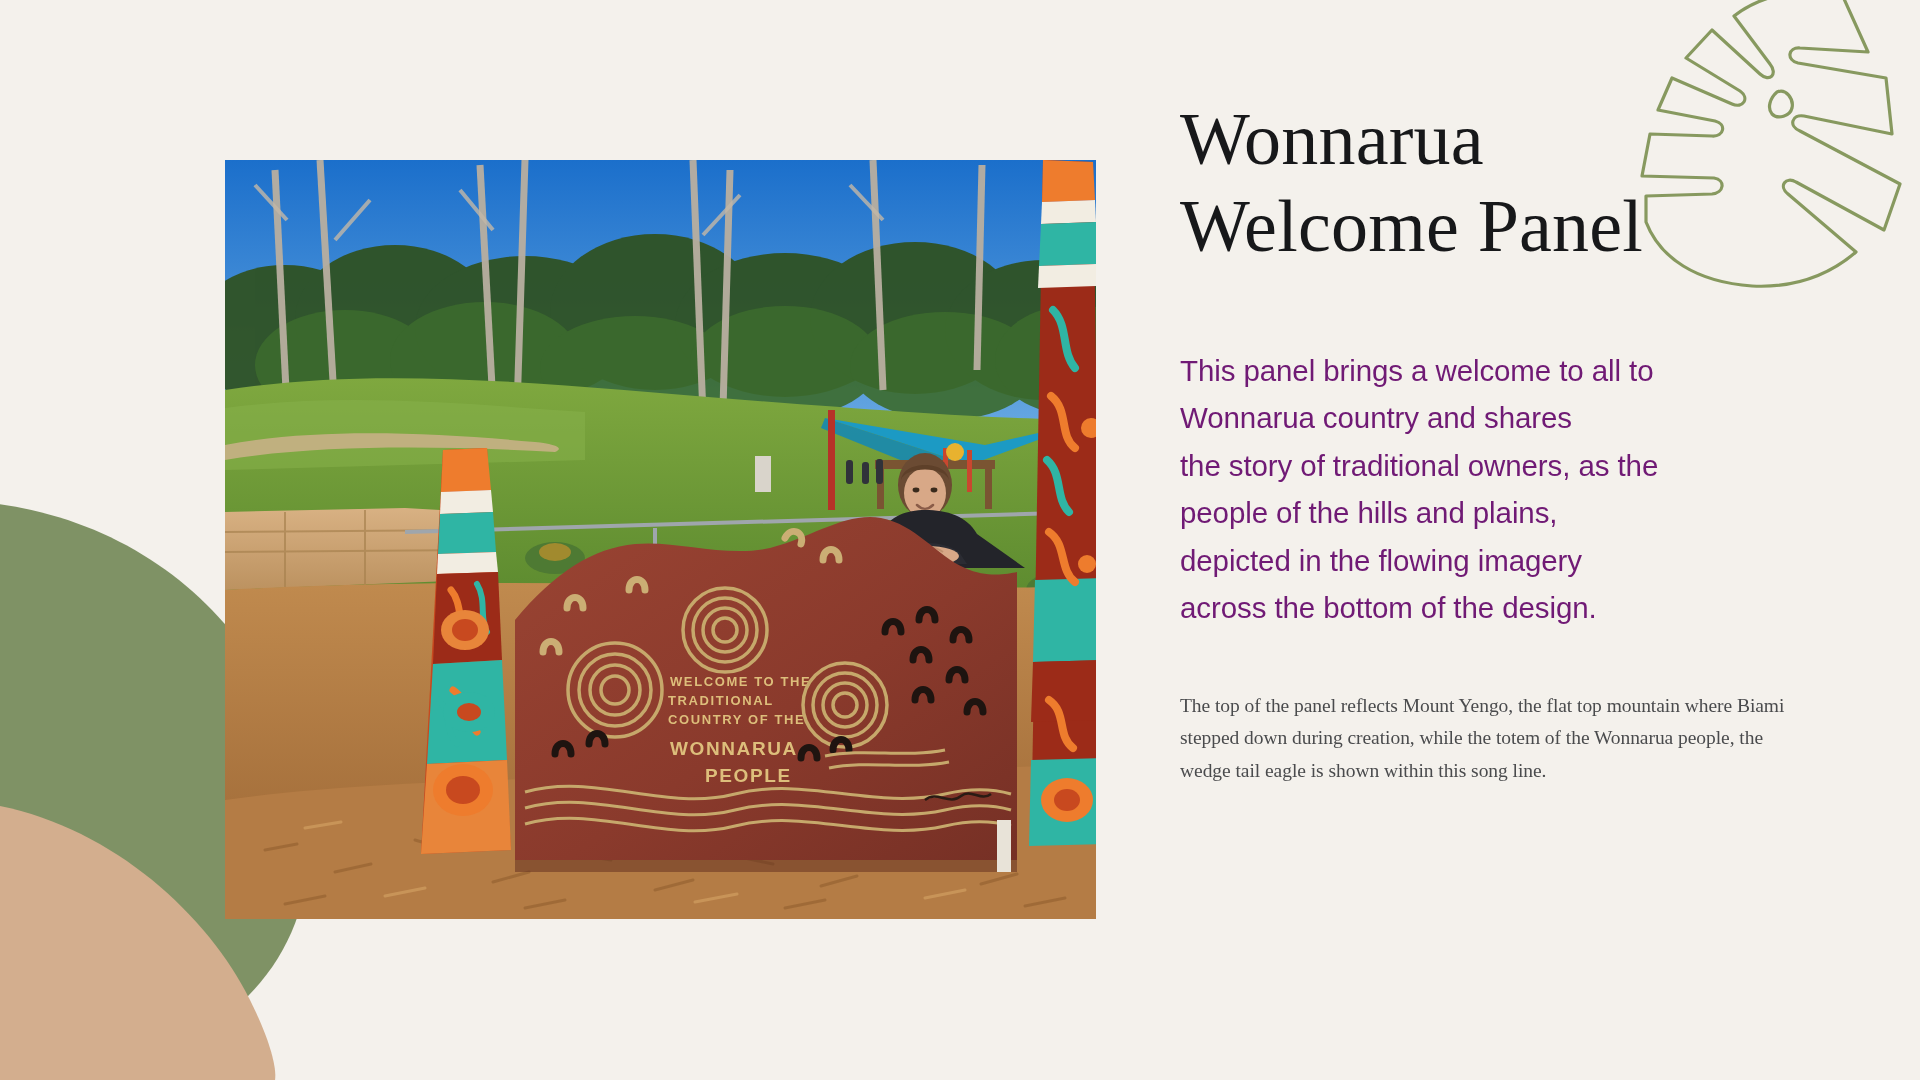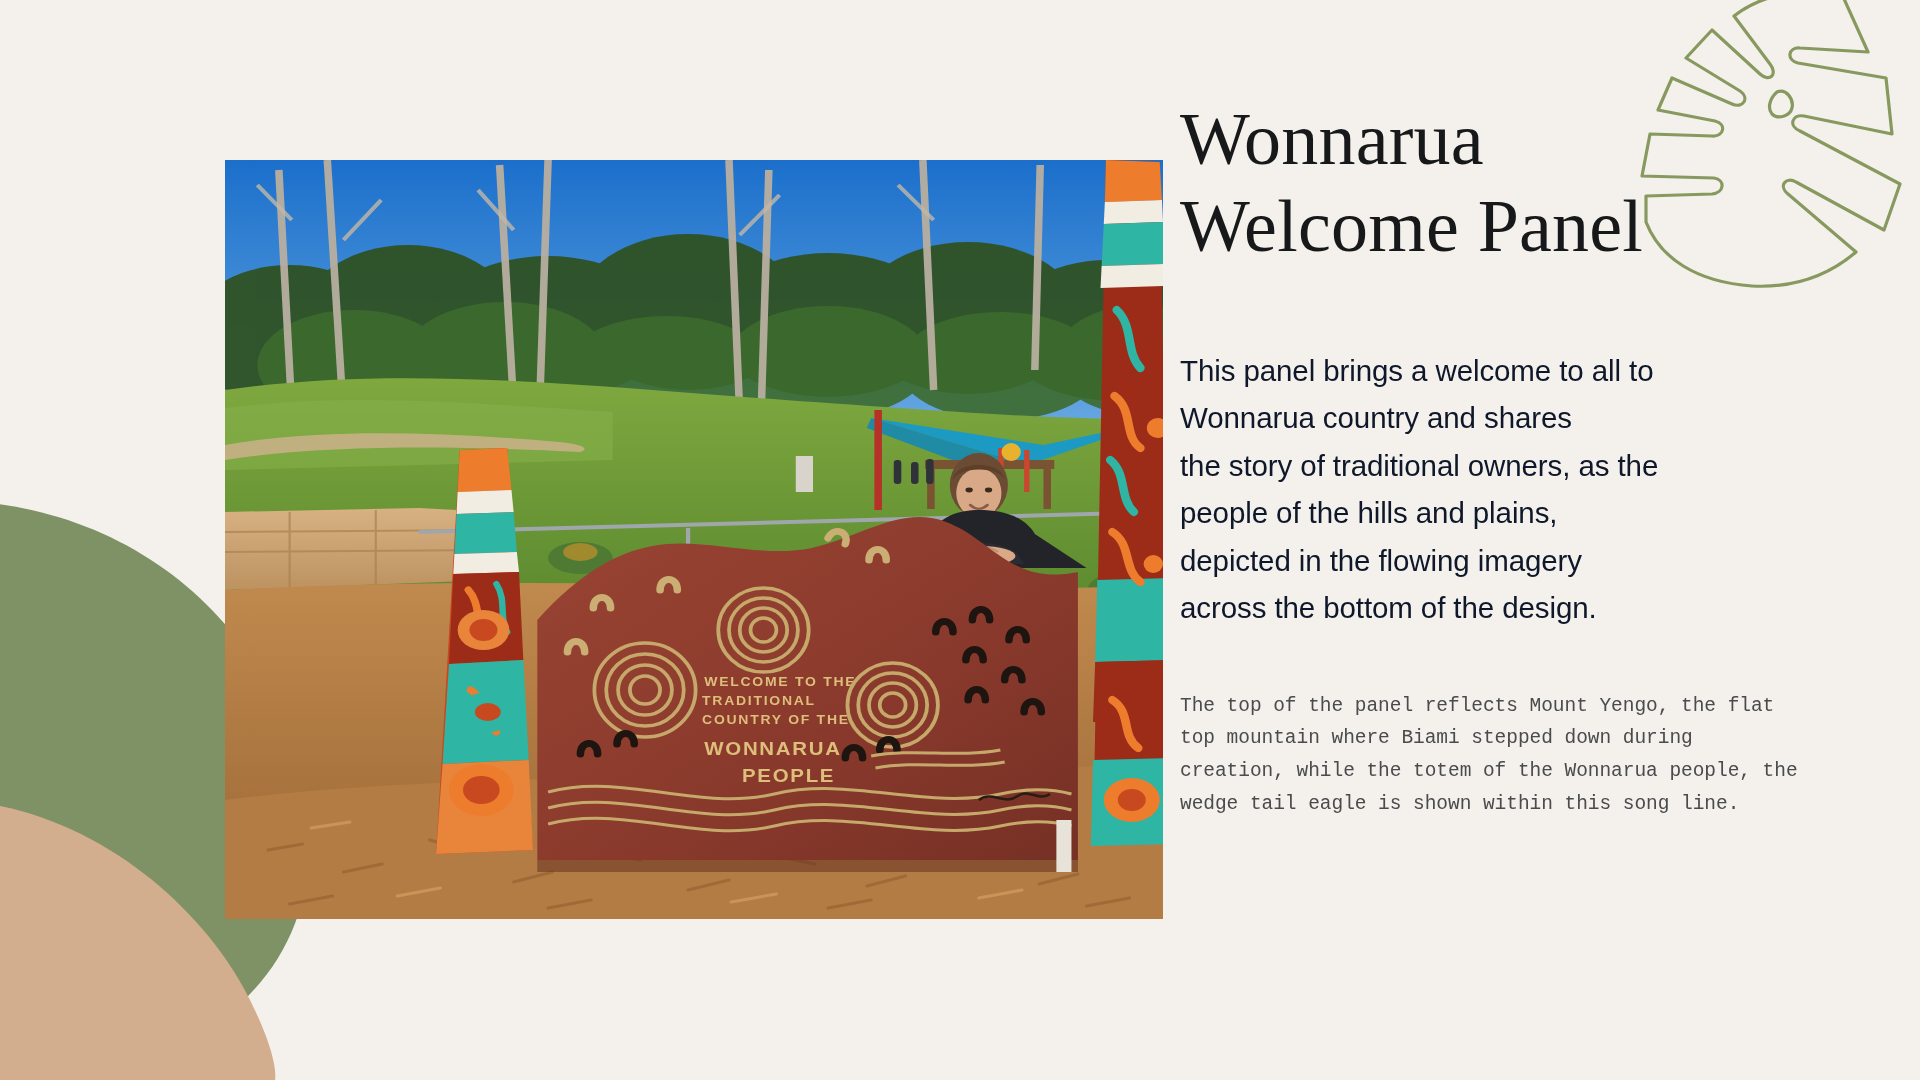--- a/index.html
+++ b/index.html
@@ -35,21 +35,21 @@
     height: 310px;
     pointer-events: none;
     z-index: 3;
   }
 
   
   #photo-frame {
     position: absolute;
     left: 225px;
     top: 160px;
-    width: 938px;
+    width: 871px;
     height: 759px;
     z-index: 2;
     overflow: hidden;
     background: #eab308;
   }
   #photo-frame svg { display:block; width:100%; height:100%; }
 
   
   #content-column {
     position: absolute;
@@ -66,28 +66,28 @@
     letter-spacing: 0.2px;
     margin: 0;
     font-weight: 400;
     white-space: pre-line;
   }
   #lead-paragraph {
     margin: 76px 0 0 0;
     font-family: "Liberation Sans", sans-serif;
     font-size: 29.5px;
     line-height: 1.61;
-    color: #0f172a;
+    color: #701a75;
     font-weight: 400;
     white-space: pre-line;
     letter-spacing: -0.1px;
   }
   .body-paragraph {
     margin: 0;
-    font-family: Liberation Mono, monospace;
+    font-family: Liberation Serif, serif;
     font-size: 19.5px;
     line-height: 1.68;
     color: #4A4B4D;
     font-weight: 400;
     letter-spacing: -0.05px;
   }
   #paragraph-yengo { margin-top: 58px; }
   #paragraph-gathering { margin-top: 34px; }
 </style>
 </head>

